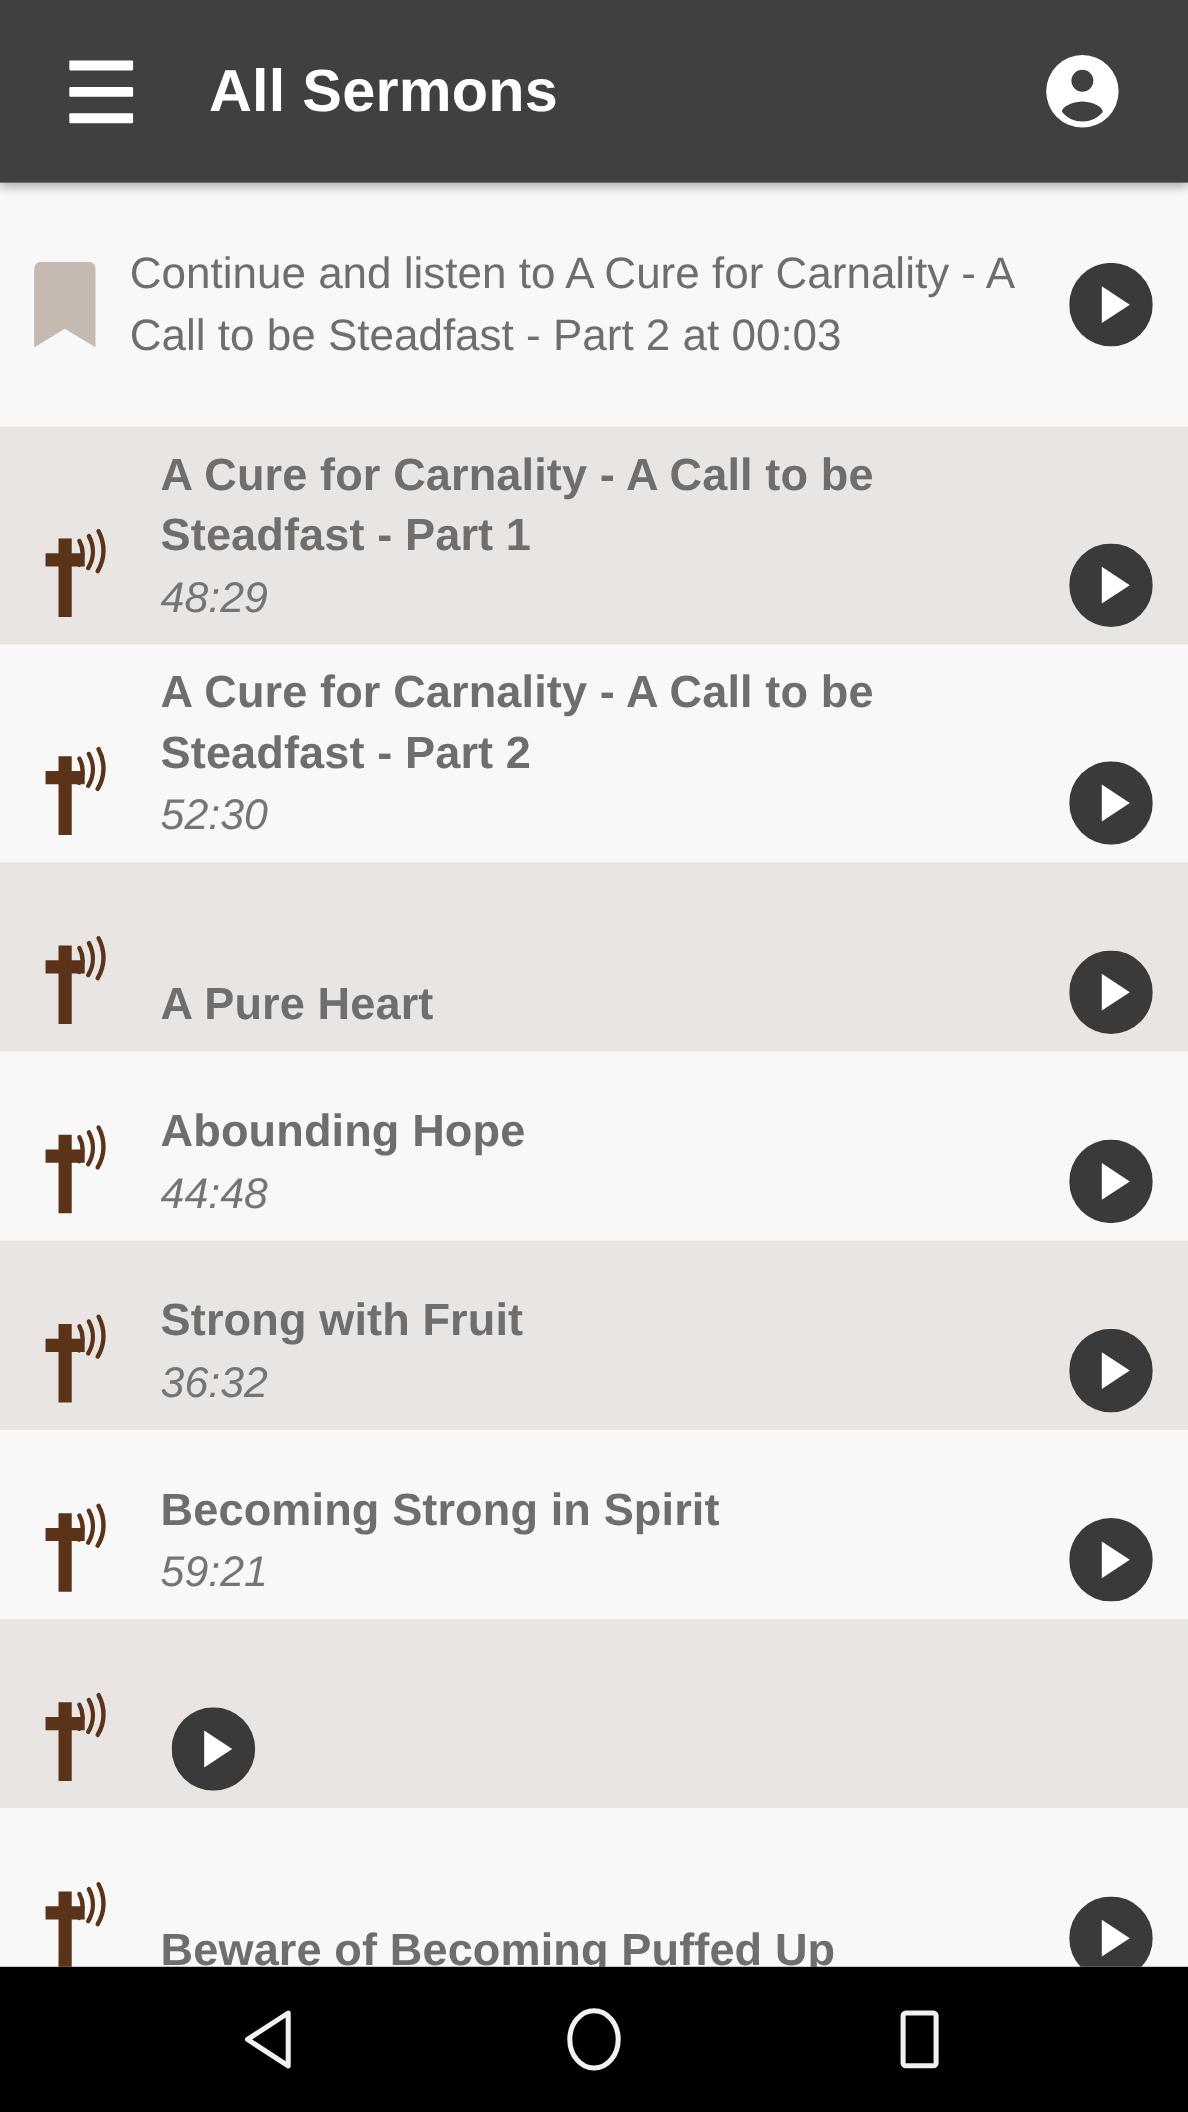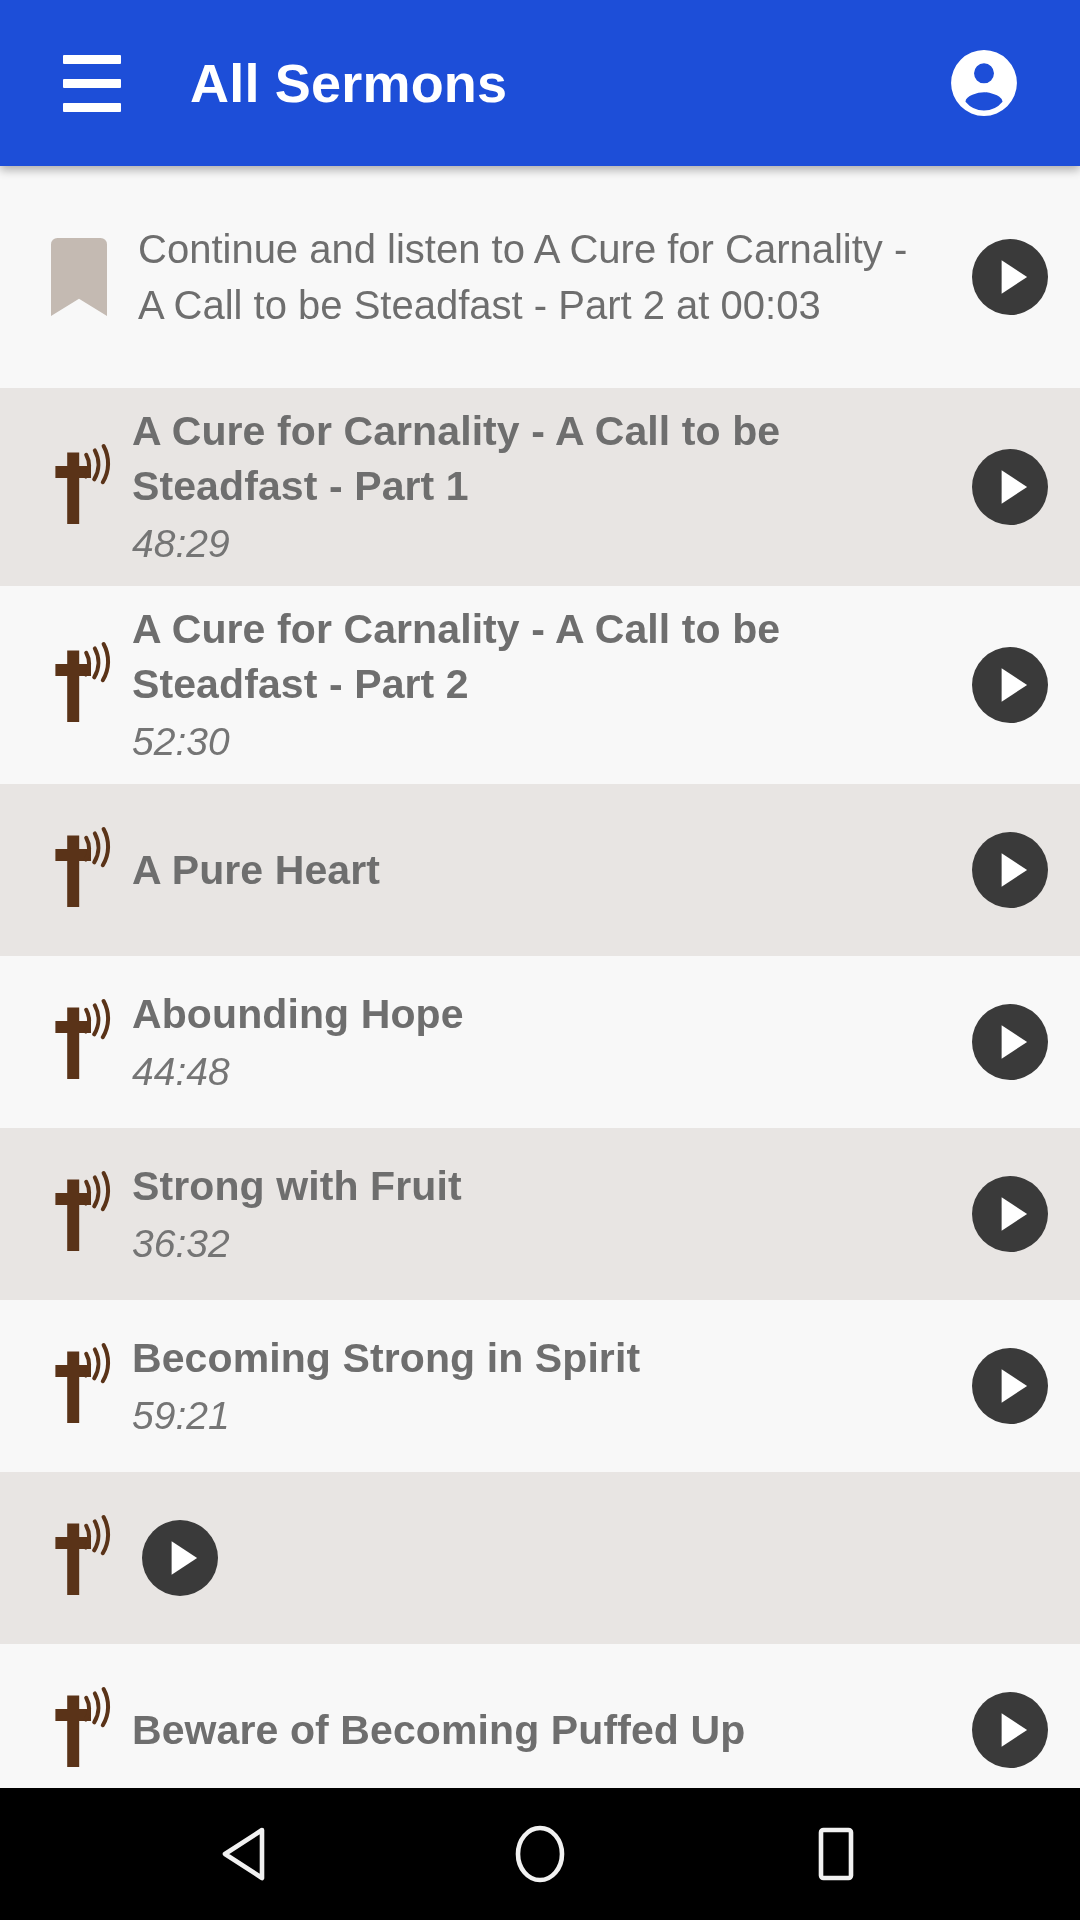--- a/index.html
+++ b/index.html
@@ -15,21 +15,21 @@
     position:relative;
     width:1080px; height:1920px;
     display:flex; flex-direction:column;
     background:#f8f8f8;
   }
 
   
   .appbar {
     flex:0 0 auto;
     height:166px;
-    background:#1d4ed8;
+    background:#404040;
     display:flex; align-items:center;
     padding:4px 34px;
     position:relative;
     z-index:10;
     box-shadow:0 4px 9px rgba(0,0,0,.30);
   }
   .hamburger {
     width:72px; height:72px;
     display:flex; flex-direction:column;
     justify-content:center; align-items:center;
@@ -67,44 +67,44 @@
     position:relative;
   }
 
   
   .continue-row {
     display:flex; align-items:center;
     background:#f8f8f8;
     min-height:222px;
     padding:18px 22px 18px 0;
     cursor:pointer;
-    margin-left:20px;
   }
   .bookmark-wrap {
     flex:0 0 auto;
     width:118px;
     display:flex; align-items:center; justify-content:center;
   }
   .bookmark-icon { width:56px; height:78px; display:block; }
 
   .continue-text {
     flex:1 1 auto;
     color:#6e6e6e;
     font-size:40px;
     line-height:56px;
     padding-right:26px;
     font-weight:normal;
   }
 
   
   .sermon-row {
-    display:flex; align-items:center;
+    display:flex; align-items:flex-end;
     min-height:172px;
-    padding:16px 22px 16px 14px;
-    cursor:pointer;
+    padding:16px 22px 16px 0;
+    cursor:pointer;
+    gap:28px;
   }
   .sermon-row.alt  { background:#e8e5e3; }
   .sermon-row.base { background:#f8f8f8; }
 
   .cross-wrap {
     flex:0 0 auto;
     width:118px;
     display:flex; align-items:center; justify-content:center;
   }
   .cross-icon { width:92px; height:92px; display:block; }

